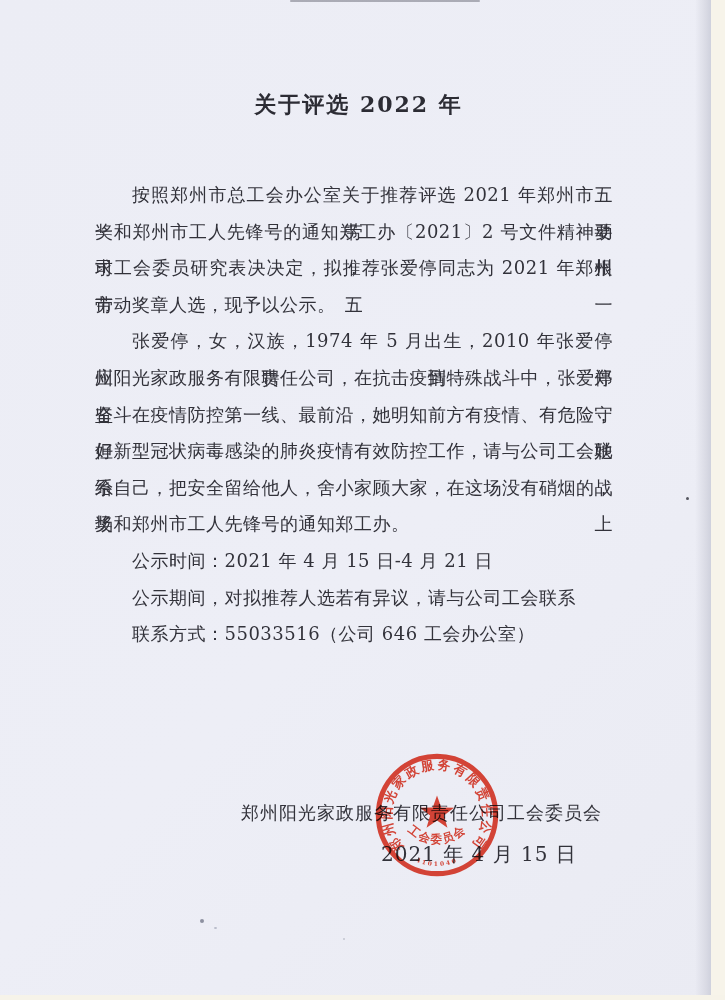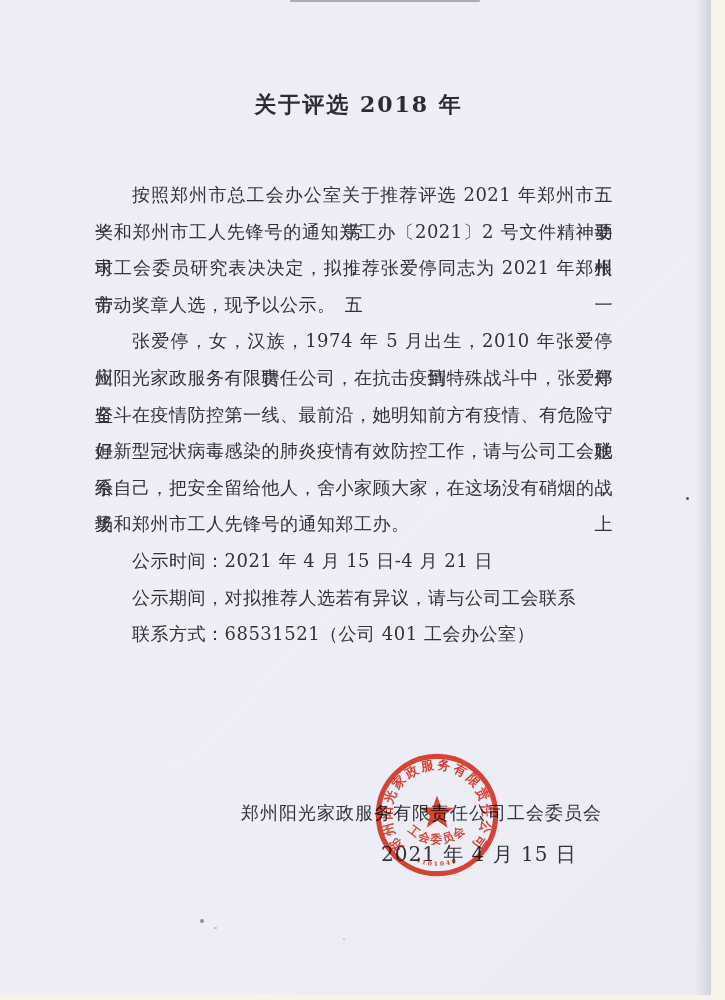--- a/index.html
+++ b/index.html
@@ -87,37 +87,37 @@
   <div class="edge-right-shadow"></div>
   <div class="edge-right-paper"></div>
   <div class="edge-bottom-paper"></div>
   <div class="edge-top-smudge"></div>
   <div class="speck speck1"></div>
   <div class="speck speck2"></div>
   <div class="speck speck3"></div>
   <div class="speck speck4"></div>
 
   <div class="titles">
-    <div>关于评选 2018 年</div>
+    <div>关于评选 2022 年</div>
   </div>
 
   <div class="body-block">
     <div class="line fill indent">按照郑州市总工会办公室关于推荐评选 2021 年郑州市五一劳动</div>
     <div class="line fill">奖和郑州市工人先锋号的通知郑工办〔2021〕2 号文件精神要求，根</div>
     <div class="line fill">司工会委员研究表决决定，拟推荐张爱停同志为 2021 年郑州市五一</div>
     <div class="line">劳动奖章人选，现予以公示。</div>
     <div class="line fill indent">张爱停，女，汉族，1974 年 5 月出生，2010 年张爱停应聘到郑</div>
     <div class="line fill">州阳光家政服务有限责任公司，在抗击疫情特殊战斗中，张爱停坚守</div>
     <div class="line fill">奋斗在疫情防控第一线、最前沿，她明知前方有疫情、有危险，但她</div>
     <div class="line fill">好新型冠状病毒感染的肺炎疫情有效防控工作，请与公司工会联系，</div>
     <div class="line fill">给自己，把安全留给他人，舍小家顾大家，在这场没有硝烟的战场上</div>
     <div class="line">奖和郑州市工人先锋号的通知郑工办。</div>
     <div class="line indent">公示时间：2021 年 4 月 15 日-4 月 21 日</div>
     <div class="line indent">公示期间，对拟推荐人选若有异议，请与公司工会联系</div>
-    <div class="line indent">联系方式：68531521（公司 401 工会办公室）</div>
+    <div class="line indent">联系方式：55033516（公司 646 工会办公室）</div>
   </div>
 
   <div class="signature">郑州阳光家政服务有限责任公司工会委员会</div>
   <div class="date-line">2021 年 4 月 15 日</div>
 
   <svg class="seal" viewBox="0 0 160 160" xmlns="http://www.w3.org/2000/svg">
     <defs>
       <path id="arc-top" d="M 41.8,118.2 A 54,54 0 1 1 118.2,118.2" fill="none"></path>
       <path id="arc-inner" d="M 46,99 A 48,48 0 0 0 114,99" fill="none"></path>
       <path id="arc-bottom" d="M 54.6,134.4 A 60,60 0 0 0 105.4,134.4" fill="none"></path>

